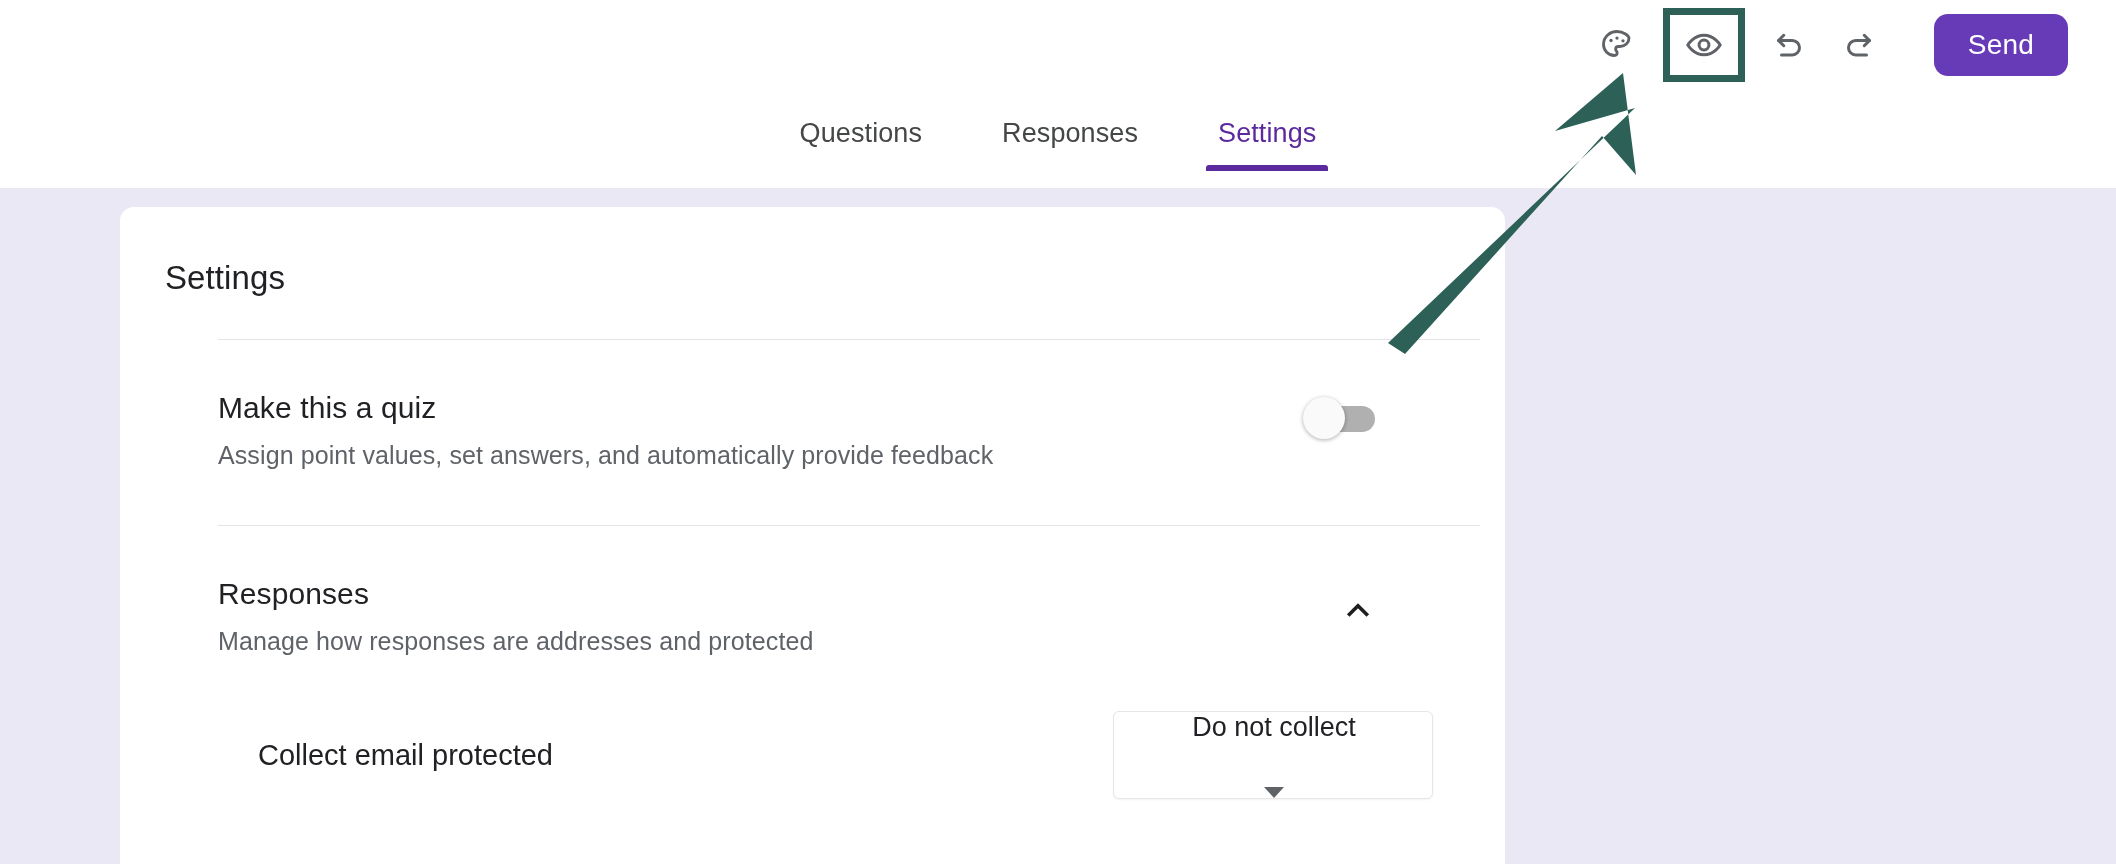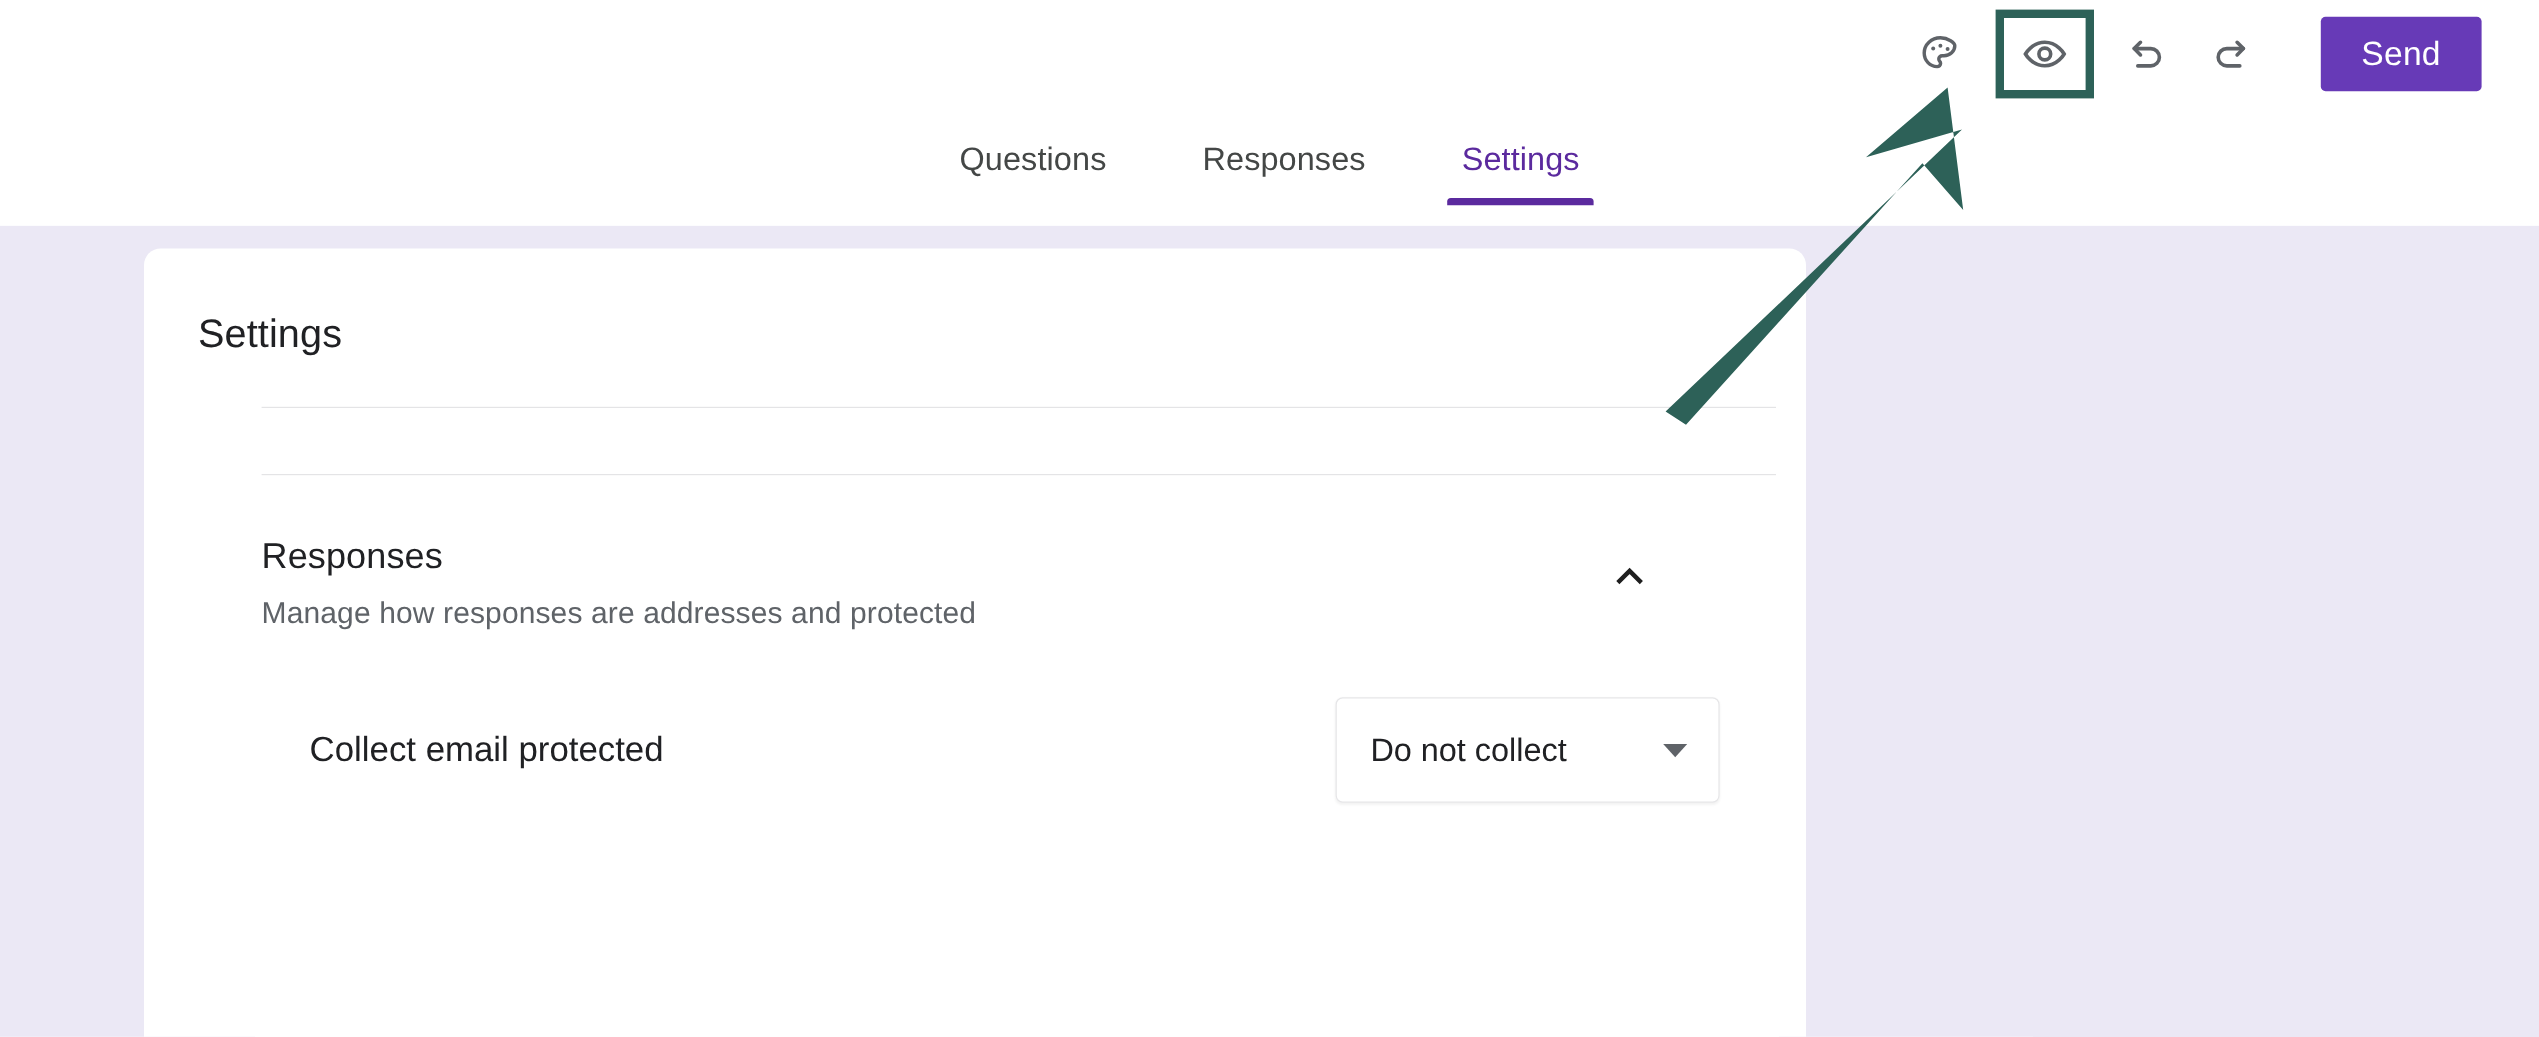--- a/index.html
+++ b/index.html
@@ -59,21 +59,21 @@
     width: 68px;
     height: 60px;
     margin: 0 16px 0 18px;
   }
 
   .send-btn {
     margin-left: 40px;
     background: #673ab7;
     color: #ffffff;
     border: none;
-    border-radius: 4px;
+    border-radius: 14px;
     height: 62px;
     padding: 0 34px;
     font-family: "Liberation Sans", sans-serif;
     font-size: 28px;
     letter-spacing: .2px;
     cursor: pointer;
   }
 
   
   .tabs {
@@ -218,20 +218,21 @@
     border: 1px solid #e6e6e8;
     border-radius: 6px;
     background: #ffffff;
     display: flex;
     align-items: center;
     justify-content: space-between;
     padding: 0 26px 0 28px;
     box-sizing: border-box;
     box-shadow: 0 1px 2px rgba(0,0,0,.05);
     cursor: pointer;
+    flex-direction: column;
   }
   .select-value {
     font-size: 27px;
     color: #202124;
   }
   .caret {
     width: 0; height: 0;
     border-left: 10px solid transparent;
     border-right: 10px solid transparent;
     border-top: 11px solid #5f6368;
@@ -304,20 +305,30 @@
 </div>
 
 <div class="page">
 
   <div class="settings-card">
 
     <div class="card-title">Settings</div>
 
     <div class="card-divider"></div>
 
+    <div class="setting-row">
+      <div>
+        <div class="setting-title">Make this a quiz</div>
+        <div class="setting-sub">Assign point values, set answers, and automatically provide feedback</div>
+      </div>
+      <div class="toggle">
+        <div class="track"></div>
+        <div class="knob"></div>
+      </div>
+    </div>
 
     <div class="section-divider"></div>
 
     <div class="setting-row">
       <div>
         <div class="setting-title">Responses</div>
         <div class="setting-sub">Manage how responses are addresses and protected</div>
       </div>
       <div class="chevron">
         <span>

